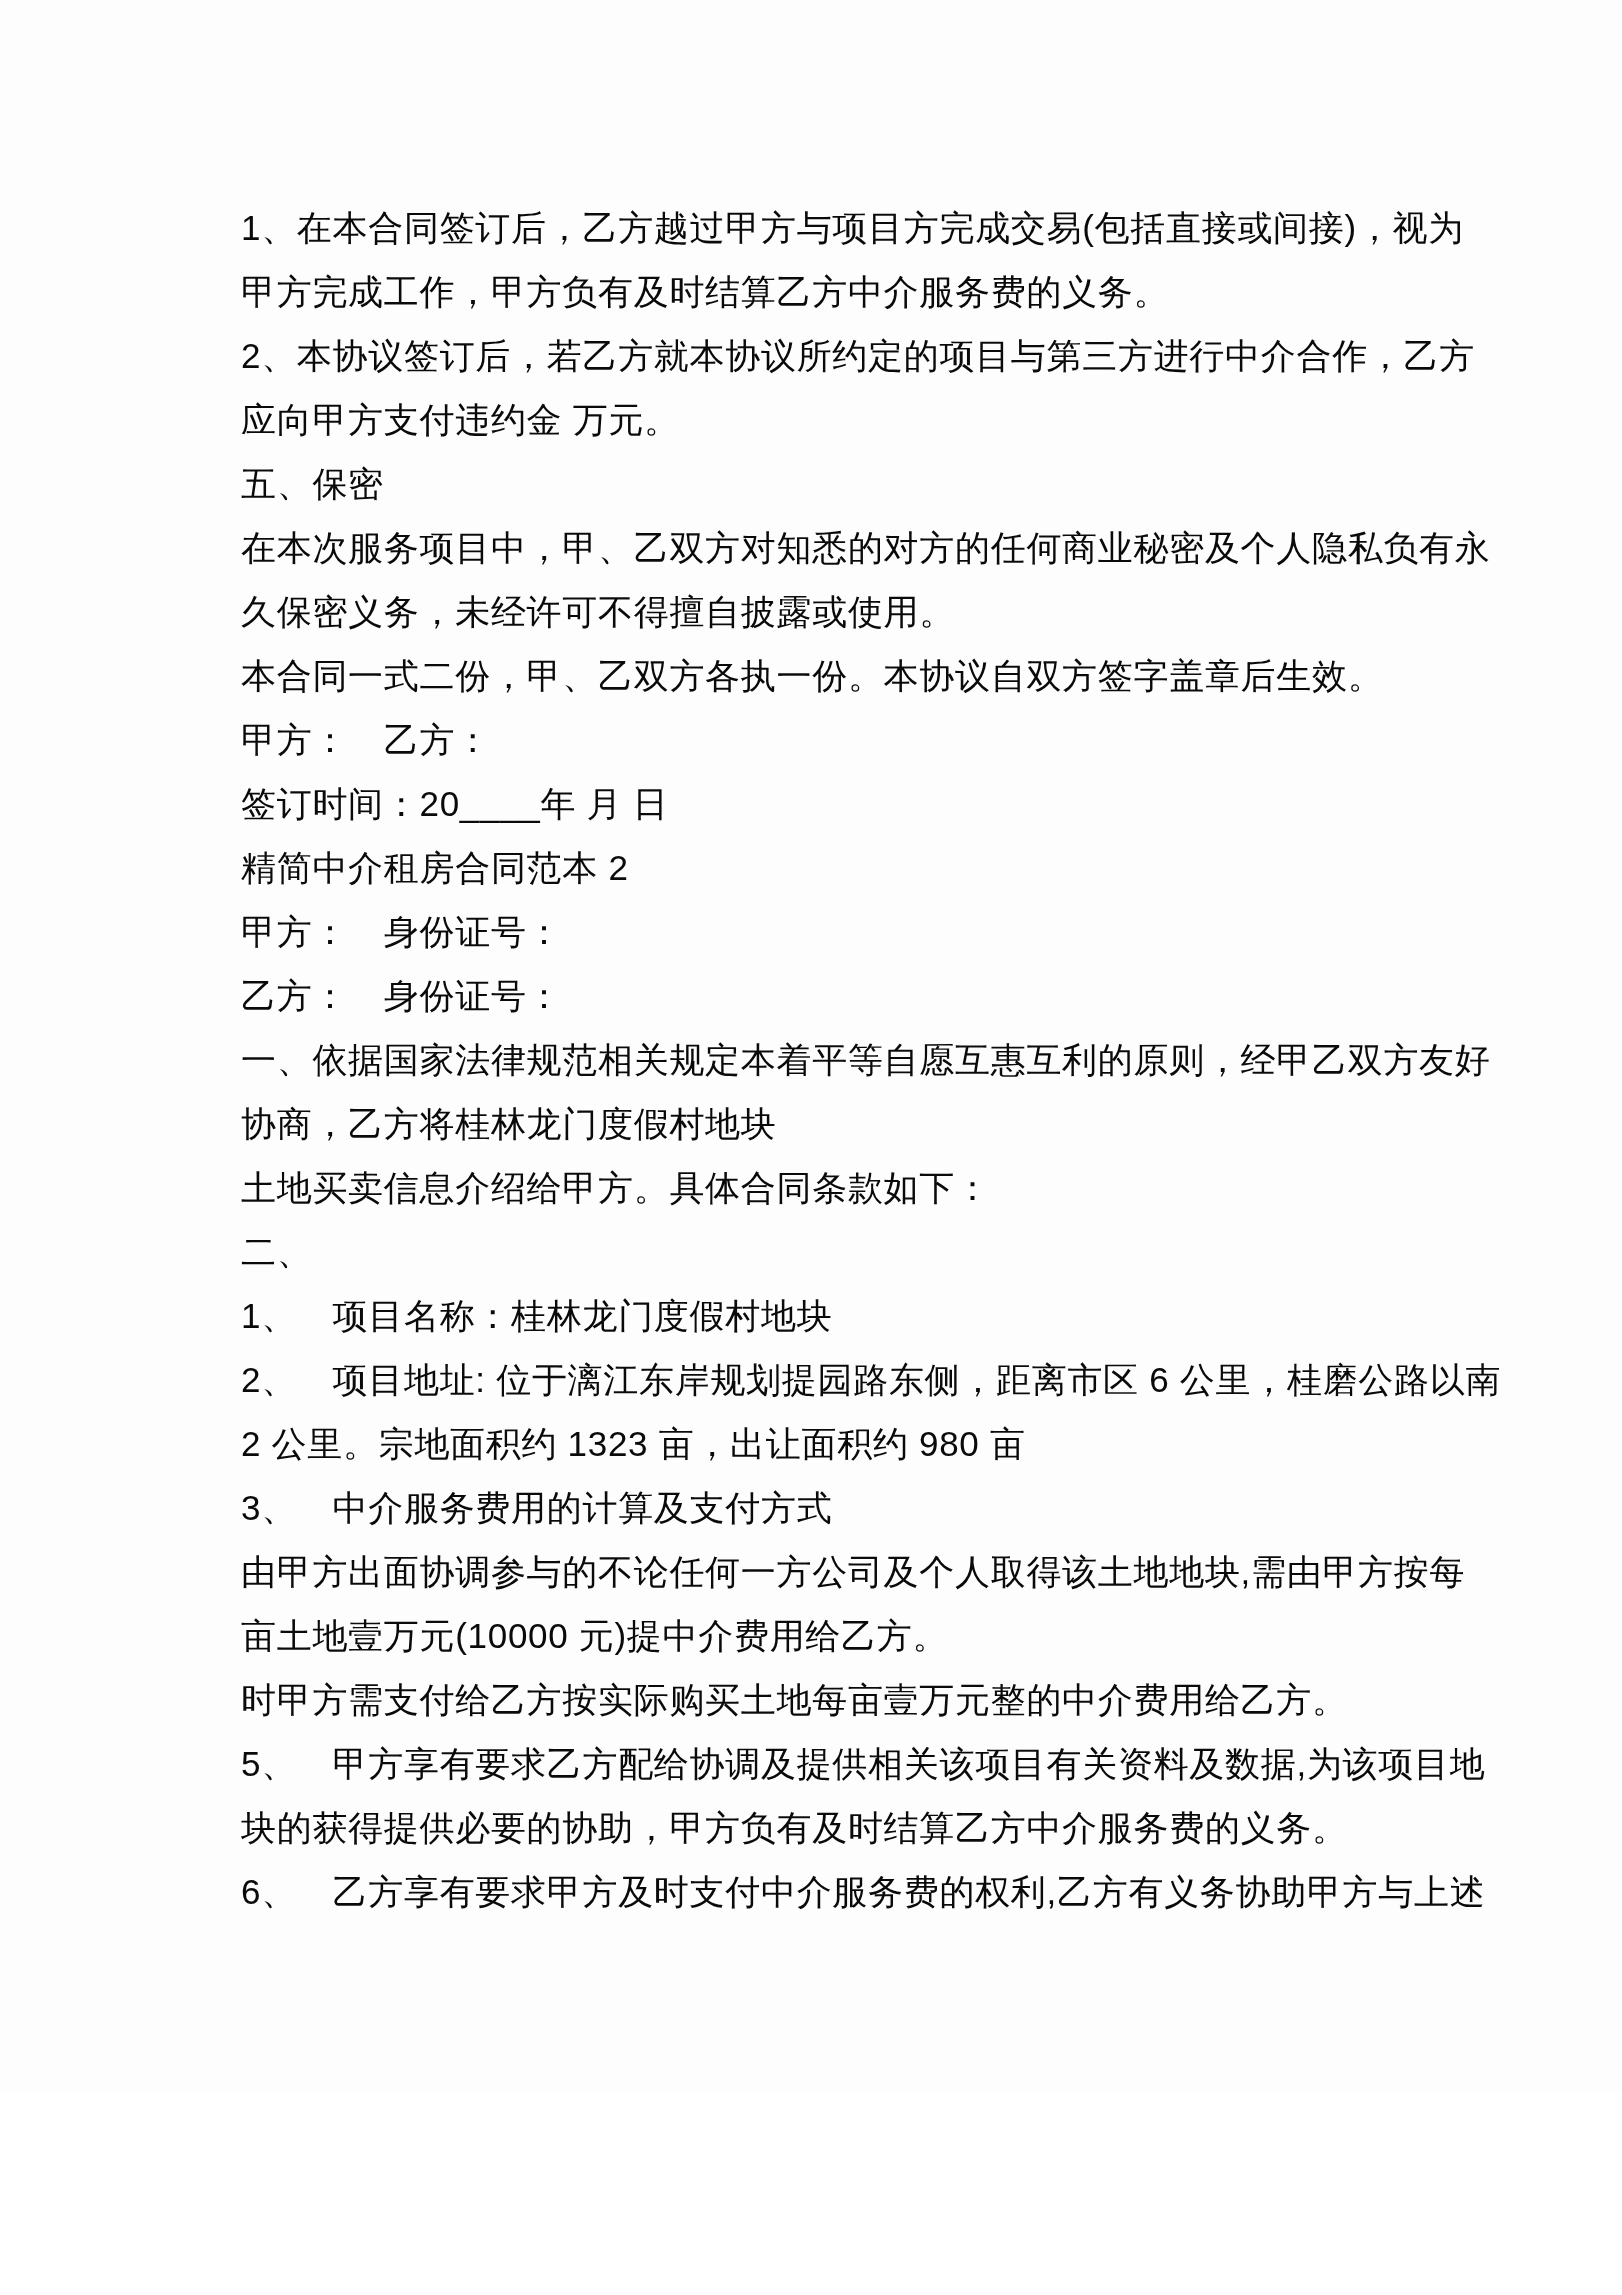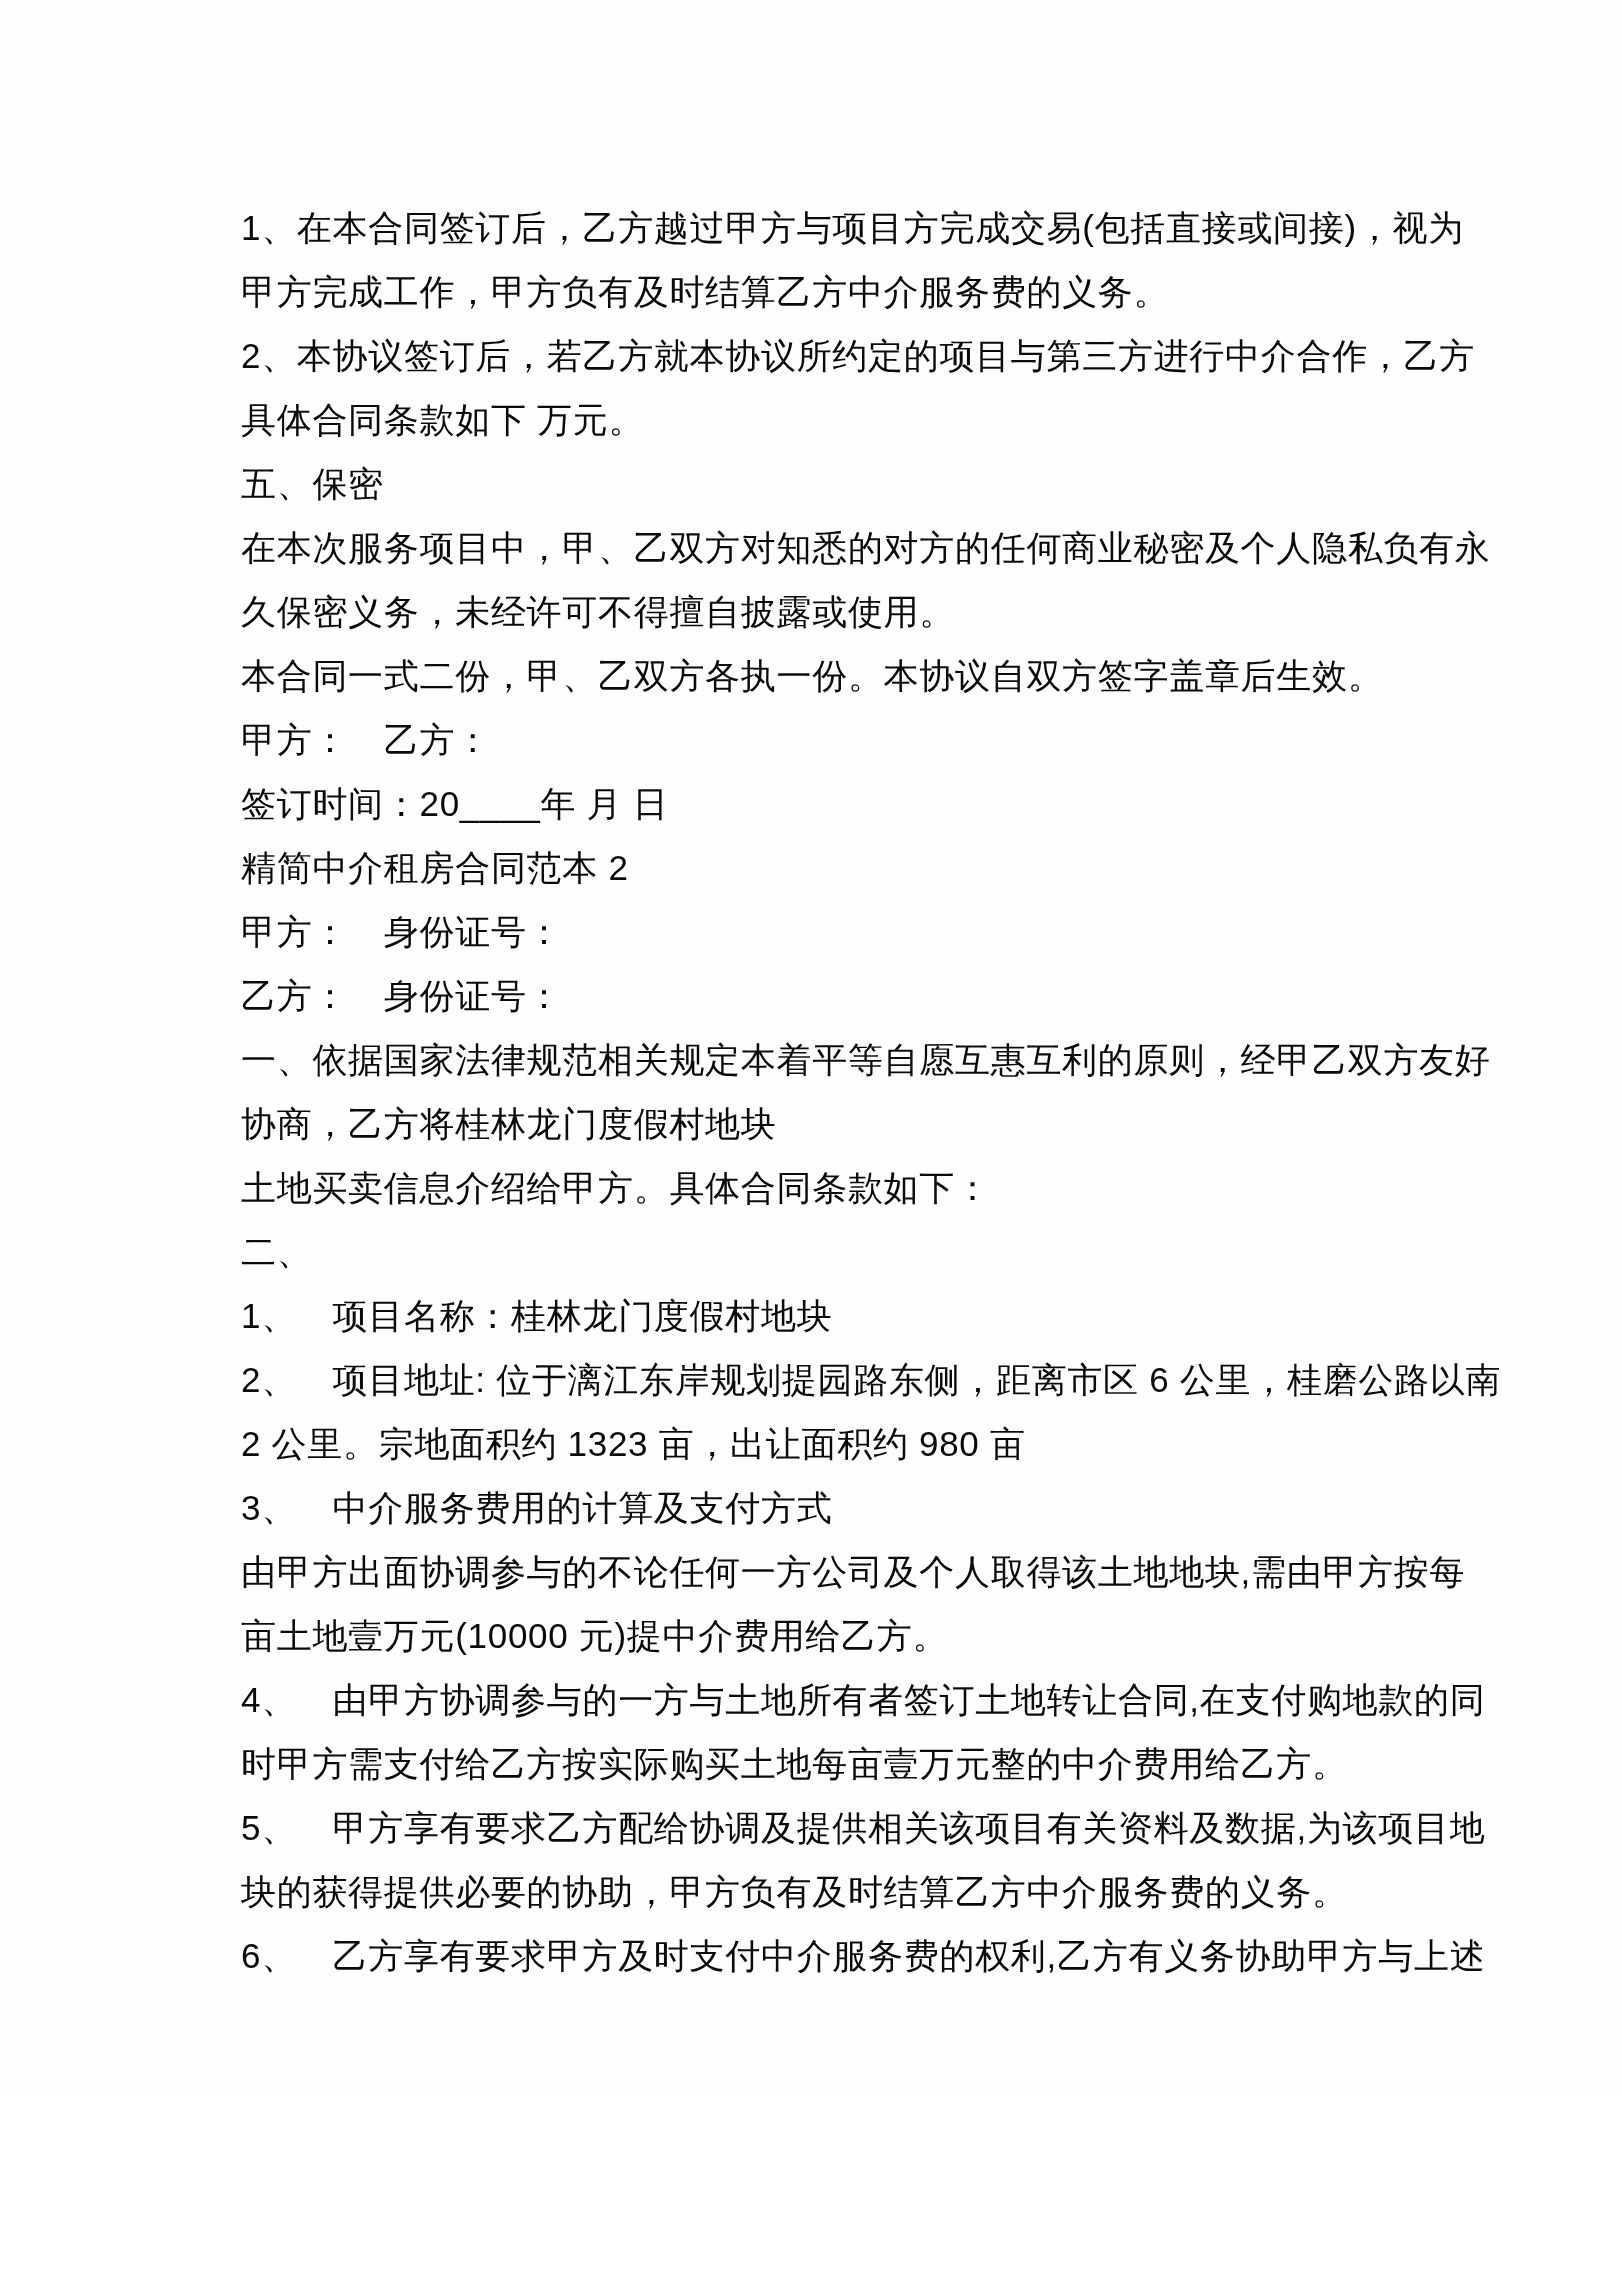--- a/index.html
+++ b/index.html
@@ -35,40 +35,39 @@
   }
 </style>
 </head>
 <body>
 
 <div class="page" style="background: rgb(253, 253, 253); color: rgb(10, 10, 10);">
   <div class="contract-body" id="contract-body">
       <div class="contract-line">1、在本合同签订后，乙方越过甲方与项目方完成交易(包括直接或间接)，视为</div>
       <div class="contract-line">甲方完成工作，甲方负有及时结算乙方中介服务费的义务。</div>
       <div class="contract-line">2、本协议签订后，若乙方就本协议所约定的项目与第三方进行中介合作，乙方</div>
-      <div class="contract-line">具体合同条款如下 万元。</div>
+      <div class="contract-line">应向甲方支付违约金 万元。</div>
       <div class="contract-line">五、保密</div>
       <div class="contract-line">在本次服务项目中，甲、乙双方对知悉的对方的任何商业秘密及个人隐私负有永</div>
       <div class="contract-line">久保密义务，未经许可不得擅自披露或使用。</div>
       <div class="contract-line">本合同一式二份，甲、乙双方各执一份。本协议自双方签字盖章后生效。</div>
       <div class="contract-line">甲方：　乙方：</div>
       <div class="contract-line">签订时间：20____年 月 日</div>
       <div class="contract-line">精简中介租房合同范本 2</div>
       <div class="contract-line">甲方：　身份证号：</div>
       <div class="contract-line">乙方：　身份证号：</div>
       <div class="contract-line">一、依据国家法律规范相关规定本着平等自愿互惠互利的原则，经甲乙双方友好</div>
       <div class="contract-line">协商，乙方将桂林龙门度假村地块</div>
       <div class="contract-line">土地买卖信息介绍给甲方。具体合同条款如下：</div>
       <div class="contract-line">二、</div>
       <div class="contract-line">1、　项目名称：桂林龙门度假村地块</div>
       <div class="contract-line">2、　项目地址: 位于漓江东岸规划提园路东侧，距离市区 6 公里，桂磨公路以南</div>
       <div class="contract-line">2 公里。宗地面积约 1323 亩，出让面积约 980 亩</div>
       <div class="contract-line">3、　中介服务费用的计算及支付方式</div>
       <div class="contract-line">由甲方出面协调参与的不论任何一方公司及个人取得该土地地块,需由甲方按每</div>
       <div class="contract-line">亩土地壹万元(10000 元)提中介费用给乙方。</div>
-      <div class="contract-line">4、　由甲方协调参与的一方与土地所有者签订土地转让合同,在支付购地款的同</div>
       <div class="contract-line">时甲方需支付给乙方按实际购买土地每亩壹万元整的中介费用给乙方。</div>
       <div class="contract-line">5、　甲方享有要求乙方配给协调及提供相关该项目有关资料及数据,为该项目地</div>
       <div class="contract-line">块的获得提供必要的协助，甲方负有及时结算乙方中介服务费的义务。</div>
       <div class="contract-line">6、　乙方享有要求甲方及时支付中介服务费的权利,乙方有义务协助甲方与上述</div>
     </div>
 </div>
 
 
 </body></html>

